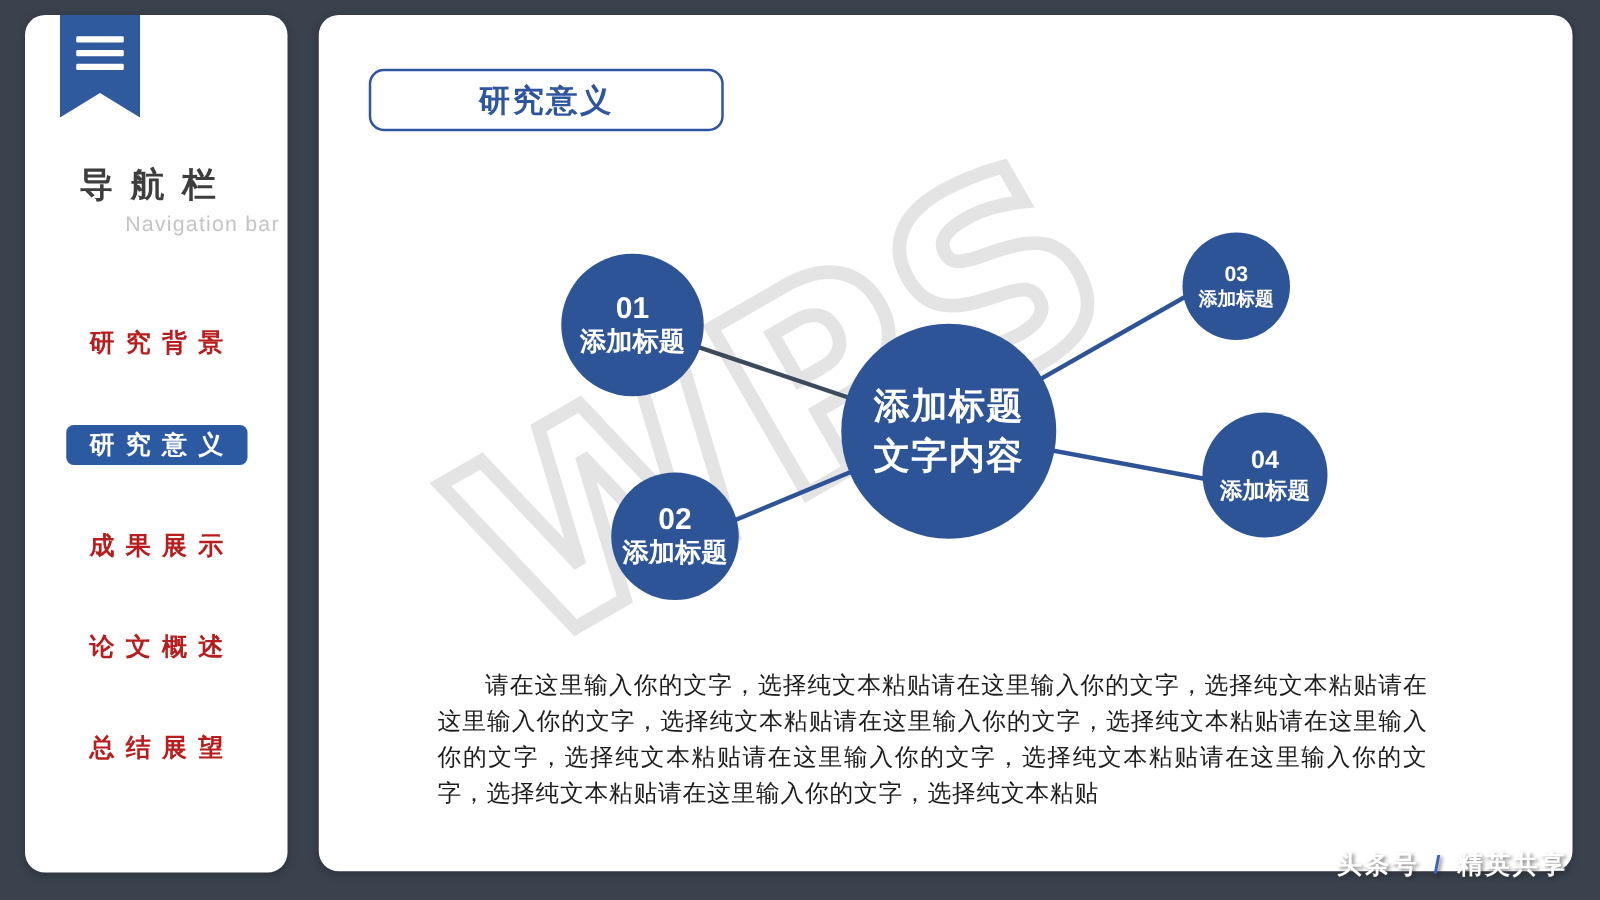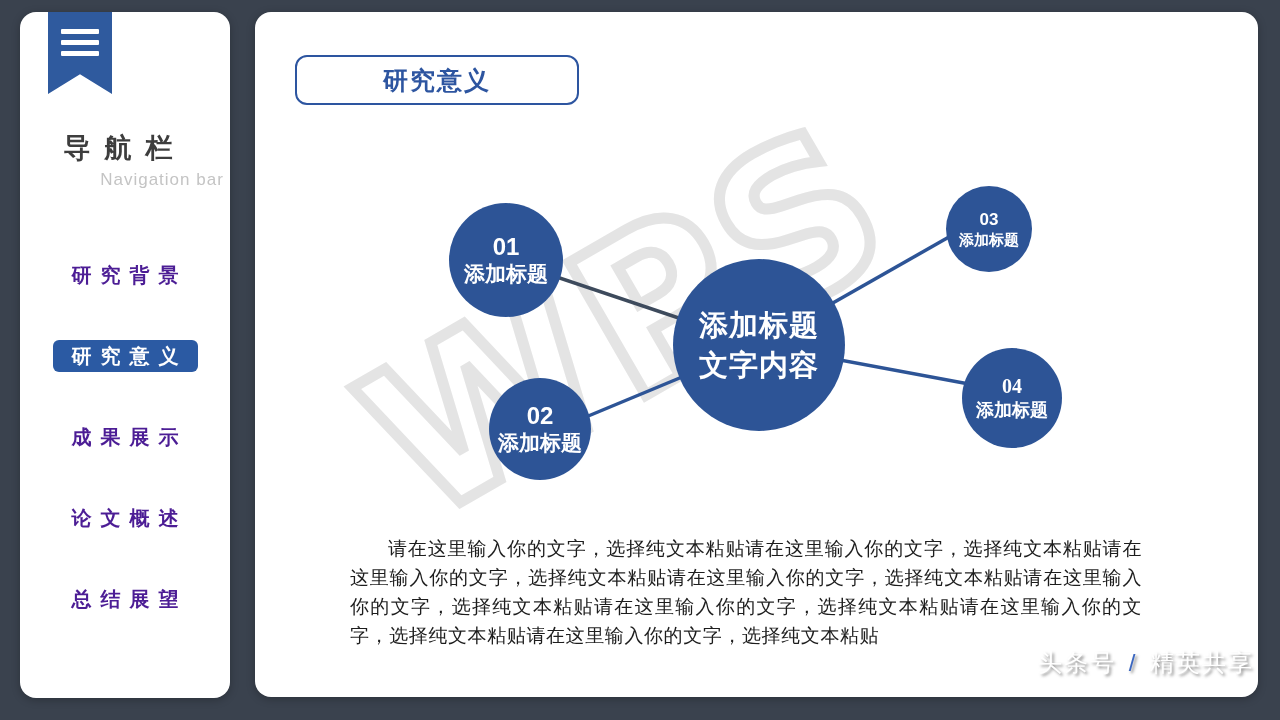--- a/index.html
+++ b/index.html
@@ -22,21 +22,21 @@
   .nav-title{
     position:absolute;top:118px;left:0;width:100%;text-align:center;
     font-size:27px;font-weight:700;color:#3d3d3d;letter-spacing:14px;box-sizing:border-box;
   }
   .nav-subtitle{
     position:absolute;top:158px;left:0;width:100%;text-align:center;
     font-size:17px;color:#c4c4c4;letter-spacing:1px;padding-left:37px;
   }
   .nav-items{position:absolute;top:247px;left:0;width:100%;display:flex;flex-direction:column;align-items:center;gap:49px;}
   .nav-item{
-    height:32px;line-height:32px;font-size:20px;font-weight:600;color:#4c1d95;
+    height:32px;line-height:32px;font-size:20px;font-weight:600;color:#b91c1c;
     letter-spacing:9px;padding-left:9px;cursor:pointer;white-space:nowrap;
   }
   .nav-item.active{
     background:var(--active-item-blue,#2b5aa3);color:#fff;border-radius:6px;
     padding:0 10px 0 19px;
   }
   
   .content-card{left:255px;top:12px;width:1003px;height:685px;overflow:hidden;}
   .watermark-svg,.connector-svg{position:absolute;inset:0;width:100%;height:100%;}
   .watermark-svg{z-index:0;}
@@ -52,36 +52,36 @@
   .node{
     position:absolute;z-index:2;border-radius:50%;
     background:var(--accent-blue,#2d5496);color:#fff;
     display:flex;flex-direction:column;align-items:center;justify-content:center;
     text-align:center;font-weight:700;
   }
   .node-center{left:418px;top:247px;width:172px;height:172px;font-size:29px;line-height:40px;letter-spacing:1px;}
   .node-1{left:194px;top:191px;width:114px;height:114px;}
   .node-2{left:234px;top:366px;width:102px;height:102px;}
   .node-3{left:691px;top:174px;width:86px;height:86px;}
-  .node-4{left:707px;top:336px;width:100px;height:100px;font-family:Liberation Serif, serif;}
+  .node-4{left:707px;top:318px;width:100px;height:100px;}
   .node-1 .node-number,.node-2 .node-number{font-size:24px;line-height:28px;}
   .node-1 .node-label,.node-2 .node-label{font-size:21px;line-height:26px;}
   .node-3 .node-number{font-size:17px;line-height:21px;}
   .node-3 .node-label{font-size:15px;line-height:19px;}
   .node-4 .node-number{font-size:20px;line-height:25px;}
   .node-4 .node-label{font-size:18px;line-height:23px;}
   .body-text{
     position:absolute;left:95px;top:522px;width:792px;z-index:3;margin:0;
     font-size:19px;line-height:29px;color:#1d1d1d;letter-spacing:.6px;
     text-indent:2em;text-align:justify;
   }
   
   .footer{
-    position:absolute;right:26px;top:647px;z-index:5;
-    font-size:24px;font-weight:400;color:#fff;letter-spacing:2px;
+    position:absolute;right:26px;top:678px;z-index:5;
+    font-size:20px;font-weight:700;color:#fff;letter-spacing:2px;
     text-shadow:2px 2px 3px rgba(40,40,40,.55);white-space:nowrap;
   }
   .footer .slash{color:var(--footer-slash-blue,#3a66c0);margin:0 4px;}
 </style>
 </head>
 <body>
 
 <aside class="card sidebar-card">
   <div class="bookmark">
     <div class="hamburger">

